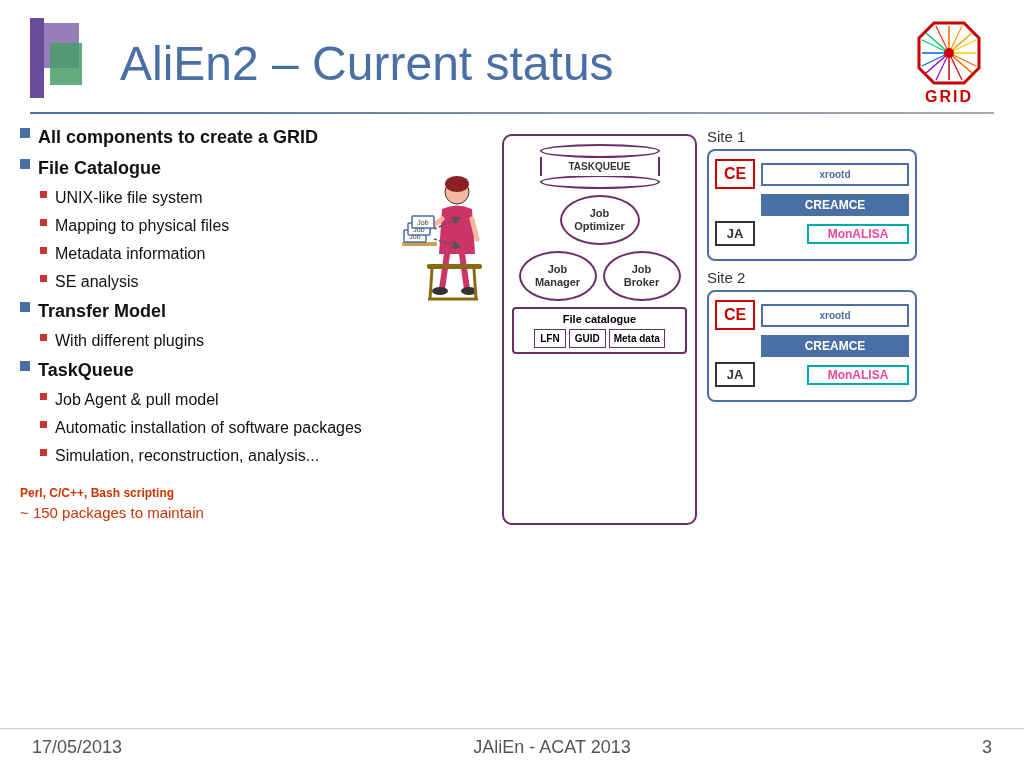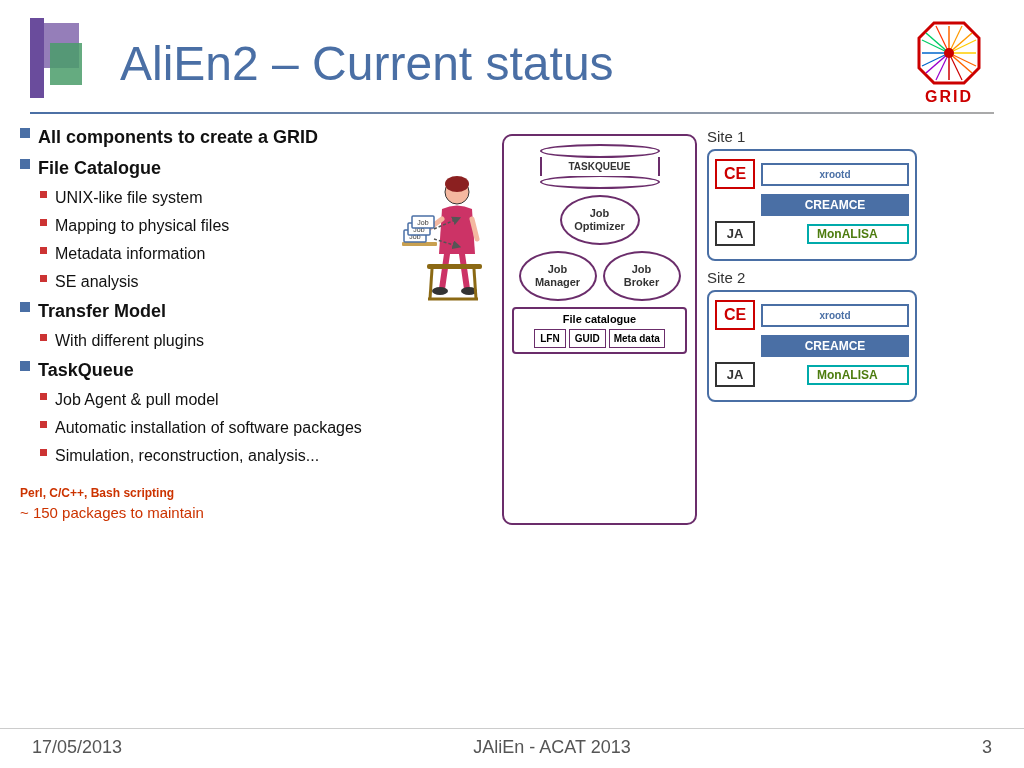--- a/index.html
+++ b/index.html
@@ -187,24 +187,25 @@
       font-size: 12px;
       font-weight: bold;
       padding: 4px 8px;
       flex: 1;
       text-align: center;
       margin-left: 46px;
     }
 
     .monalisa-badge {
       border: 2px solid #00aaaa;
-      color: #4d7c0f;
+      color: #ec4899;
       font-size: 12px;
       font-weight: bold;
       padding: 1px 8px;
+      text-align: center;
       margin-left: 46px;
       flex: 1;
     }
 
     .perl-text {
       font-size: 12px;
       font-weight: bold;
       color: #cc3300;
     }
 

